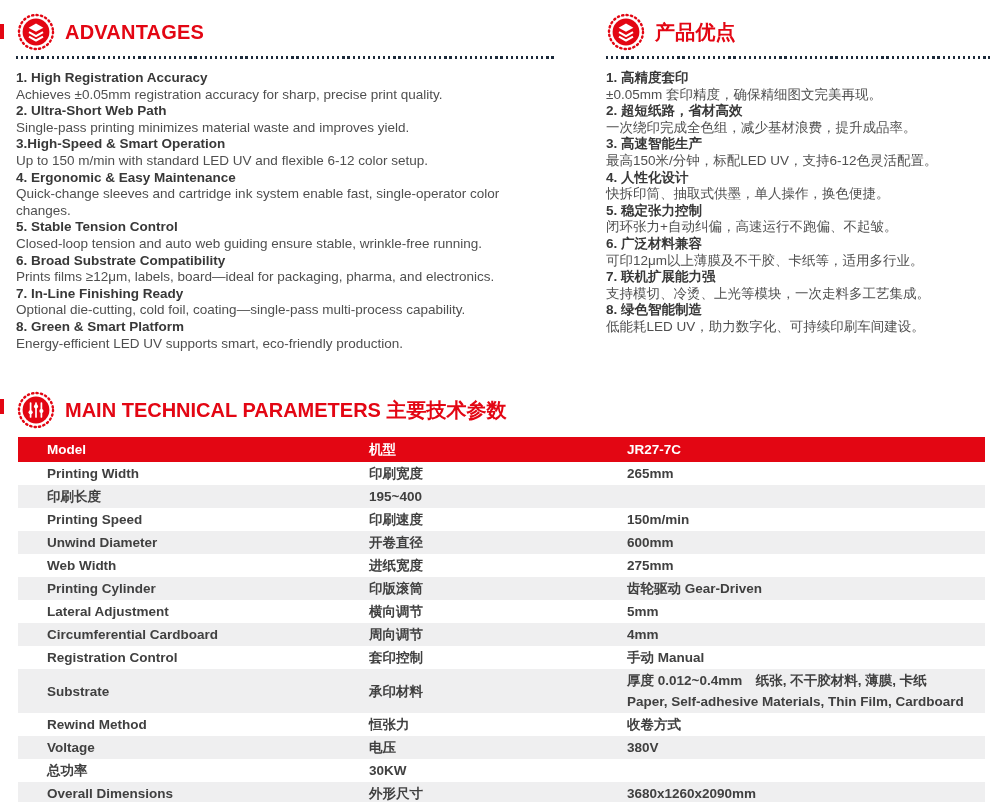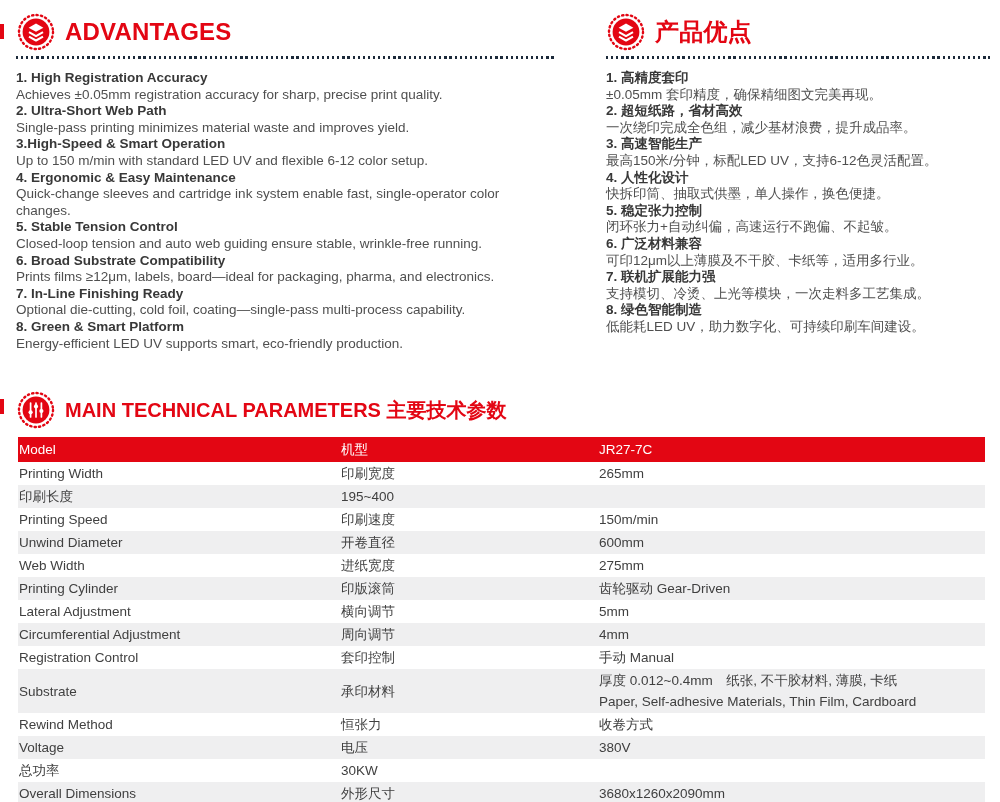--- a/index.html
+++ b/index.html
@@ -17,35 +17,35 @@
   .edge-tick{position:absolute;left:0;width:4px;height:15px;background:var(--red);}
   .tick-top{top:24px;}
   .tick-params{top:399px;}
 
   .col{position:absolute;top:12px;}
   .col-left{left:16px;width:538px;}
   .col-right{left:606px;width:384px;}
 
   .section-header{display:flex;align-items:center;gap:9px;height:40px;}
   .badge-icon{flex:0 0 auto;width:40px;height:40px;}
-  .section-title{color:var(--red);font-weight:bold;font-size:24px;letter-spacing:.2px;white-space:nowrap;}
+  .section-title{color:var(--red);font-weight:bold;font-size:20px;letter-spacing:.2px;white-space:nowrap;}
   .dotted-rule{margin-top:4px;height:3px;
     background:repeating-linear-gradient(90deg,var(--dot) 0 2.2px,transparent 2.2px 5.1px);}
 
   .feature-list{margin-top:11px;font-size:13.5px;line-height:16.6px;color:var(--body);}
   .feature-heading{font-weight:bold;color:var(--ink);}
   .feature-desc{color:var(--body);}
 
   .params-header{position:absolute;left:16px;top:390px;display:flex;align-items:center;gap:9px;height:40px;}
   .params-title{color:var(--red);font-weight:bold;font-size:20px;white-space:nowrap;}
   .params-title .zh{font-weight:bold;}
 
   .spec-table{position:absolute;left:18px;top:437px;width:967px;font-size:13.5px;color:#404040;}
   .spec-row{display:grid;grid-template-columns:322px 258px 1fr;align-items:center;
-    padding-left:1px;min-height:22.8px;}
+    padding-left:29px;min-height:22.8px;font-weight:bold;}
   .spec-head{background:var(--red);color:#fff;min-height:25px;}
   .spec-body .spec-row:nth-child(even){background:var(--stripe);}
   .cell{padding:1px 4px 1px 0;line-height:21px;}
   .cell-value span{display:block;}
 </style>
 </head>
 <body>
 
 <div class="page">
 
@@ -252,21 +252,21 @@
         <div class="spec-row">
           <div class="cell">Lateral Adjustment</div>
           <div class="cell">横向调节</div>
           <div class="cell cell-value">
             <span>5mm</span>
             <span></span>
           </div>
         </div>
 
         <div class="spec-row">
-          <div class="cell">Circumferential Adjustment</div>
+          <div class="cell">Circumferential Cardboard</div>
           <div class="cell">周向调节</div>
           <div class="cell cell-value">
             <span>4mm</span>
             <span></span>
           </div>
         </div>
 
         <div class="spec-row">
           <div class="cell">Registration Control</div>
           <div class="cell">套印控制</div>

